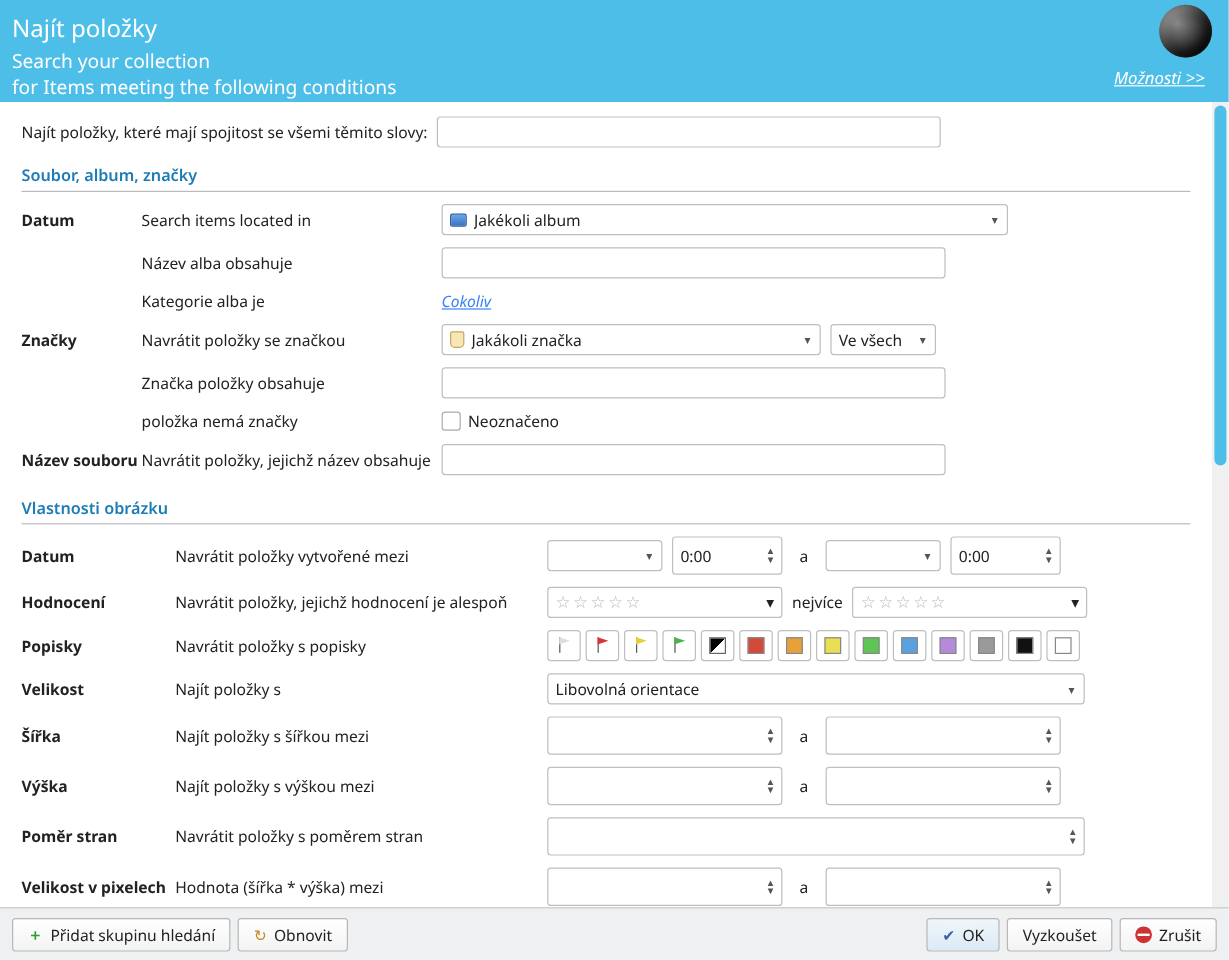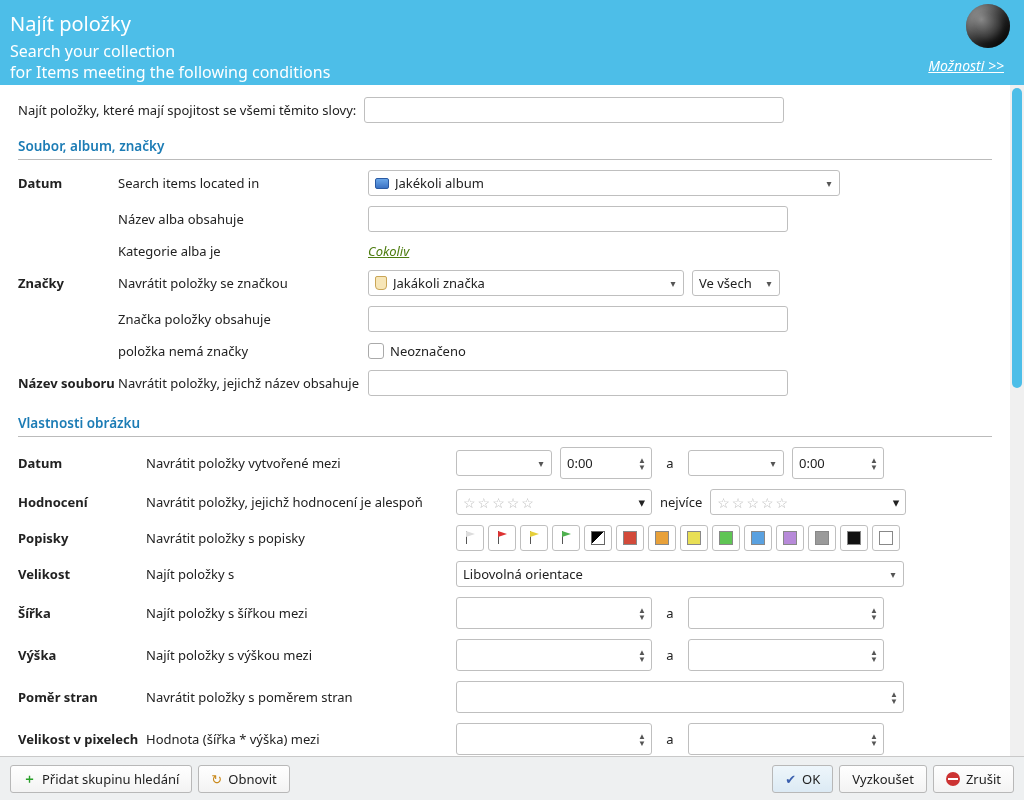--- a/index.html
+++ b/index.html
@@ -29,21 +29,21 @@
   .col-desc {  }
   .row-controls { display:flex; align-items:center; gap:8px; }
   
   input[type=text], .textbox { height:26px; border:1px solid #bfbfbf; border-radius:3px; padding:0 6px; background:#fff; font:inherit; }
   .combo { display:flex; align-items:center; height:26px; border:1px solid #bfbfbf; border-radius:3px; background:#fff; padding:0 4px 0 6px; gap:6px; cursor:pointer; }
   .combo .combo-text { flex:1; white-space:nowrap; overflow:hidden; }
   .combo .chev { width:12px; text-align:center; color:#555; font-size:10px; }
   .spinbox { display:flex; align-items:center; height:32px; border:1px solid #bfbfbf; border-radius:3px; background:#fff; padding:0 2px 0 6px; gap:4px; }
   .spinbox .val { flex:1; }
   .spinbox .spin { width:14px; display:flex; flex-direction:column; justify-content:center; line-height:7px; font-size:8px; color:#555; text-align:center; }
-  .linklike { color:#4d7c0f; font-style:italic; text-decoration:underline; cursor:pointer; }
+  .linklike { color:#3b82f6; font-style:italic; text-decoration:underline; cursor:pointer; }
   
   .check { display:flex; align-items:center; gap:6px; }
   .check .box { width:16px; height:16px; border:1px solid #aaa; border-radius:3px; background:#fff; }
   
   .stars { display:flex; align-items:center; gap:2px; height:26px; border:1px solid #bfbfbf; border-radius:3px; background:#fff; padding:0 6px; }
   .star { font-size:14px; color:#bbb; }
   
   .flagrow { display:flex; gap:4px; }
   .tinybtn { width:28px; height:26px; border:1px solid #bfbfbf; border-radius:3px; background:#fff; display:flex; align-items:center; justify-content:center; cursor:pointer; }
   .flagshape { width:0; height:0; border-left:9px solid currentColor; border-top:3px solid transparent; border-bottom:3px solid transparent; position:relative; }

